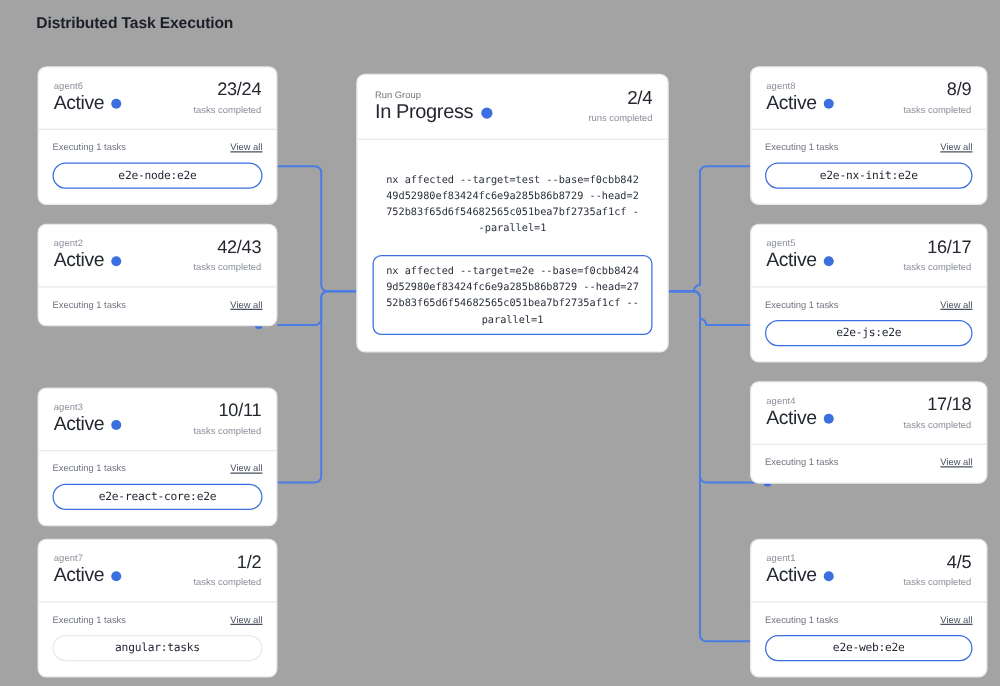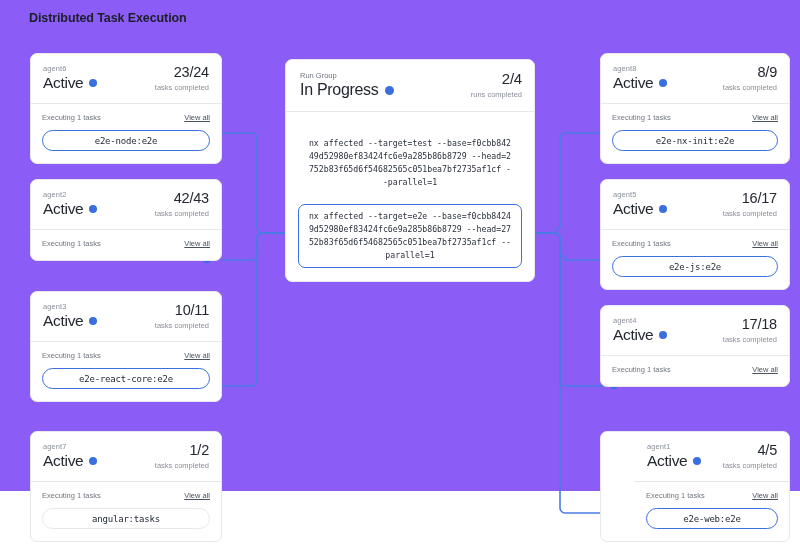--- a/index.html
+++ b/index.html
@@ -2,21 +2,21 @@
 <html><head>
 <meta charset="utf-8">
 <style>
   * { box-sizing: border-box; margin: 0; padding: 0; }
   html, body {
     width: 800px; height: 549px;
     background: #ffffff;
     font-family: "Liberation Sans", sans-serif;
     overflow: hidden;
   }
-  #stage { position: relative; width: 800px; height: 491px; background: #8b5cf6; }
+  #stage { position: relative; width: 800px; height: 549px; background: #a3a3a3; }
 
   #page-title {
     position: absolute; left: 29px; top: 11px;
     font-size: 12.5px; font-weight: bold; color: #1b1f27;
     letter-spacing: -0.1px;
   }
 
   
   #connectors { position: absolute; left: 0; top: 0; width: 800px; height: 549px; }
 
@@ -148,21 +148,21 @@
     </div>
     <div class="card-divider"></div>
     <div class="card-body">
       <div class="body-row">
         <span class="exec-label">Executing 1 tasks</span>
         <span class="view-all">View all</span>
       </div>
     </div>
   </div>
 
-  <div class="card" style="left:30px; top:291px; width:192px;">
+  <div class="card" style="left:30px; top:310px; width:192px;">
     <div class="card-head">
       <div class="agent-name">agent3</div>
       <div class="status-row">
         <span class="status-text">Active</span>
         <span class="status-dot"></span>
       </div>
       <div class="count-wrap">
         <div class="count-num">10/11</div>
         <div class="count-label">tasks completed</div>
       </div>
@@ -276,21 +276,21 @@
     </div>
     <div class="card-divider"></div>
     <div class="card-body">
       <div class="body-row">
         <span class="exec-label">Executing 1 tasks</span>
         <span class="view-all">View all</span>
       </div>
     </div>
   </div>
 
-  <div class="card" style="left:600px; top:431px; width:190px;padding-left:34px;">
+  <div class="card" style="left:600px; top:431px; width:190px;">
     <div class="card-head">
       <div class="agent-name">agent1</div>
       <div class="status-row">
         <span class="status-text">Active</span>
         <span class="status-dot"></span>
       </div>
       <div class="count-wrap">
         <div class="count-num">4/5</div>
         <div class="count-label">tasks completed</div>
       </div>

